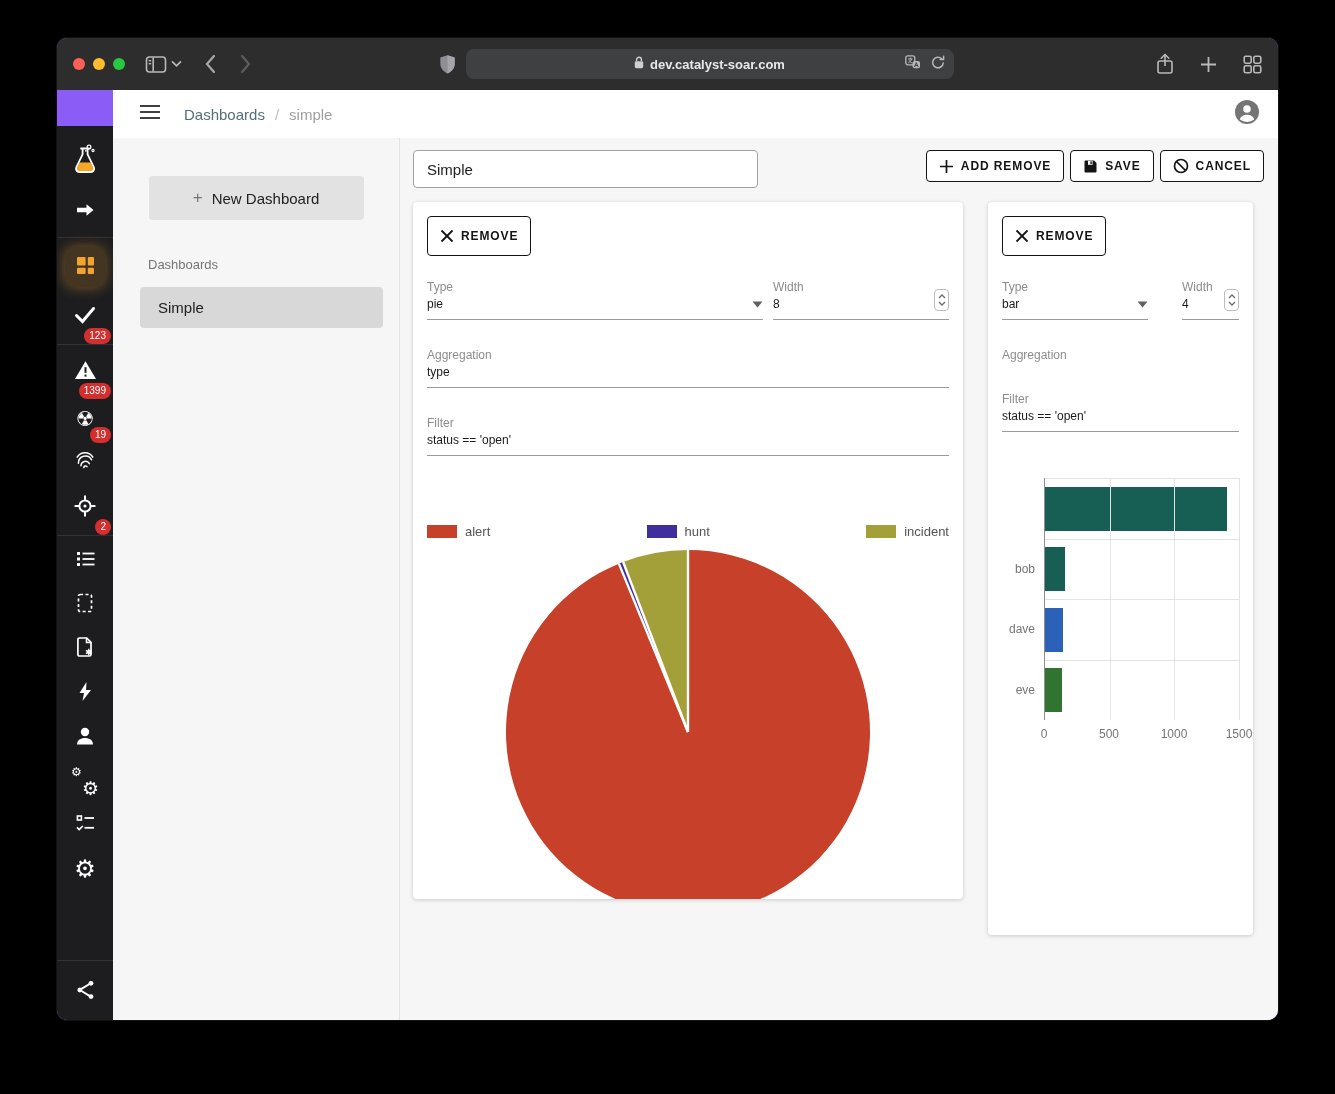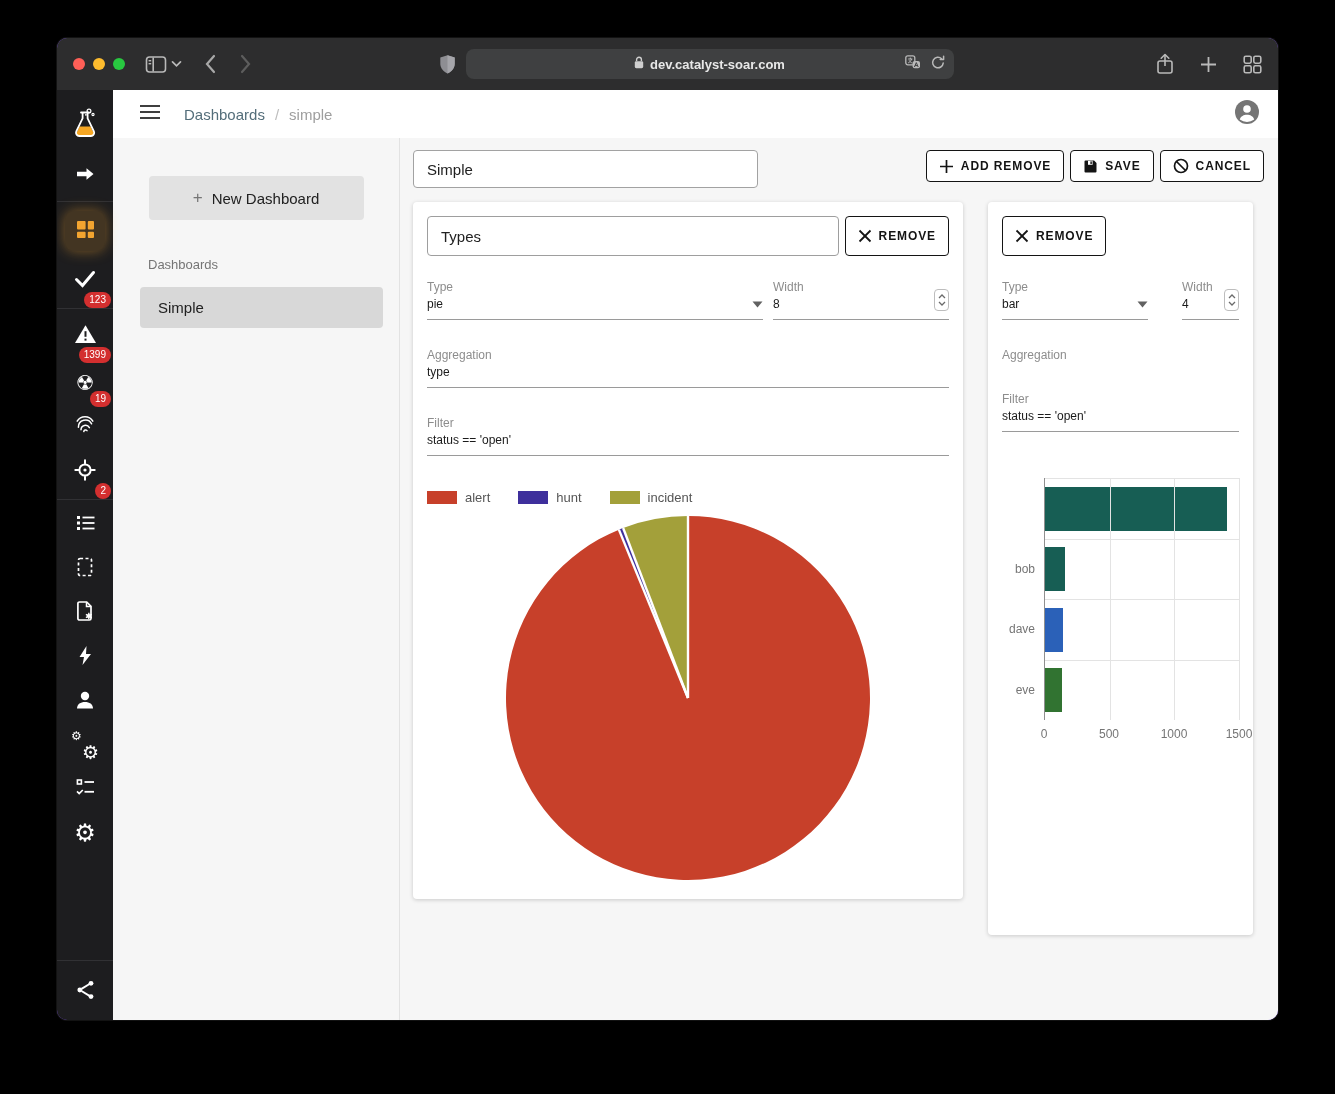--- a/index.html
+++ b/index.html
@@ -13,21 +13,21 @@
   .light{width:12px;height:12px;border-radius:50%;}
   .l-red{background:#ff5f57}.l-yellow{background:#febc2e}.l-green{background:#28c840}
   .cicon{display:flex;align-items:center;justify-content:center;color:#b9b9b9;}
   .urlbar{width:488px;height:30px;border-radius:8px;background:#3f4041;display:flex;align-items:center;justify-content:center;position:relative;margin:0 10px;}
   .url-text{color:#e8e8e8;font-size:13px;font-weight:600;margin-left:6px;}
   .url-right{position:absolute;right:9px;display:flex;gap:10px;align-items:center;}
   .spacer{flex:1}
   .chrome-right{display:flex;gap:26px;align-items:center;margin-left:6px;}
   
   .app{flex:1;display:flex;min-height:0;}
-  .sidebar{width:56px;background:#1d1d1f;flex:none;display:flex;flex-direction:column;align-items:center;padding-top:6px;}
+  .sidebar{width:56px;background:#1d1d1f;flex:none;display:flex;flex-direction:column;align-items:center;padding-top:6px;margin-top:36px;}
   .s-item{width:56px;height:44px;flex:none;display:flex;align-items:center;justify-content:center;position:relative;color:#fff;}
   .s-logo{height:58px;}
   .s-div{width:56px;height:1px;background:#313134;flex:none;margin:3px 0;}
   .s-active-bg{position:absolute;width:40px;height:40px;border-radius:9px;background:rgba(242,164,48,.18);box-shadow:0 0 14px rgba(242,164,48,.45);}
   .badge{position:absolute;right:2px;bottom:-3px;background:#d32f2f;color:#fff;font-size:10px;line-height:1;padding:3px 5px;border-radius:9px;min-width:8px;text-align:center;}
   .g-wrap{position:relative;width:26px;height:26px;}
   .g-big{position:absolute;right:-1px;bottom:-4px;font-size:19px;color:#fff;line-height:1;}
   .g-small{position:absolute;left:-1px;top:-2px;font-size:12px;color:#fff;line-height:1;}
   .glyph{color:#fff;font-size:21px;line-height:1;}
   .app-main{flex:1;display:flex;flex-direction:column;min-width:0;background:#f6f6f6;}
@@ -62,21 +62,21 @@
   .fieldrow{display:flex;justify-content:space-between;margin-bottom:28px;}
   .field{position:relative;}
   .f-label{font-size:12px;color:#8d8d8d;margin-bottom:3px;}
   .f-value{font-size:12px;color:#1b1b1b;padding-bottom:8px;border-bottom:1px solid #9a9a9a;display:flex;align-items:center;min-height:21px;}
   .caret{margin-left:auto;display:flex;}
   .spin{position:absolute;right:0;bottom:9px;width:15px;height:22px;border:1px solid #bdbdbd;border-radius:4px;display:flex;flex-direction:column;align-items:center;justify-content:center;gap:2px;background:#fff;}
   .t-type{width:336px}.t-width{width:176px}
   .o-type{width:146px}.o-width{width:57px}
   .fblock{margin-bottom:28px;}
   
-  .legend{display:flex;justify-content:flex-start;gap:28px;margin-top:34px;}
+  .legend{display:flex;justify-content:space-between;gap:28px;margin-top:68px;}
   .legend-item{display:flex;align-items:center;gap:8px;font-size:13px;color:#555;}
   .legend-swatch{width:30px;height:13px;}
   .pie-wrap{display:flex;justify-content:center;margin-top:6px;}
   
   .bc{margin-top:46px;position:relative;}
   .bc-row{height:60.5px;display:flex;}
   .bc-label{width:42px;flex:none;font-size:12px;color:#757575;display:flex;align-items:center;justify-content:flex-end;padding-right:9px;}
   .bc-plot{flex:1;position:relative;border-top:1px solid #e3e3e3;}
   .bc-row:last-child .bc-plot{border-bottom:1px solid #e3e3e3;}
   .bc-bar{position:absolute;left:1px;top:50%;transform:translateY(-50%);height:44px;}
@@ -409,21 +409,20 @@
                     </svg>
                 <span>CANCEL</span>
               </button>
             </div>
           </div>
 
           <div class="cards">
 
             <section class="card card-types">
               <div class="name-row">
-                <input class="wname" readonly="" value="Types" style="">
                 <button class="btn btn-remove">
                   <svg width="14" height="14" viewBox="0 0 14 14">
                         <line x1="1.5" y1="1.5" x2="12.5" y2="12.5" stroke="#141414" stroke-width="1.8"></line>
                         <line x1="12.5" y1="1.5" x2="1.5" y2="12.5" stroke="#141414" stroke-width="1.8"></line>
                       </svg>
                   <span>REMOVE</span>
                 </button>
               </div>
               <div class="fieldrow">
                 <div class="field t-type">

